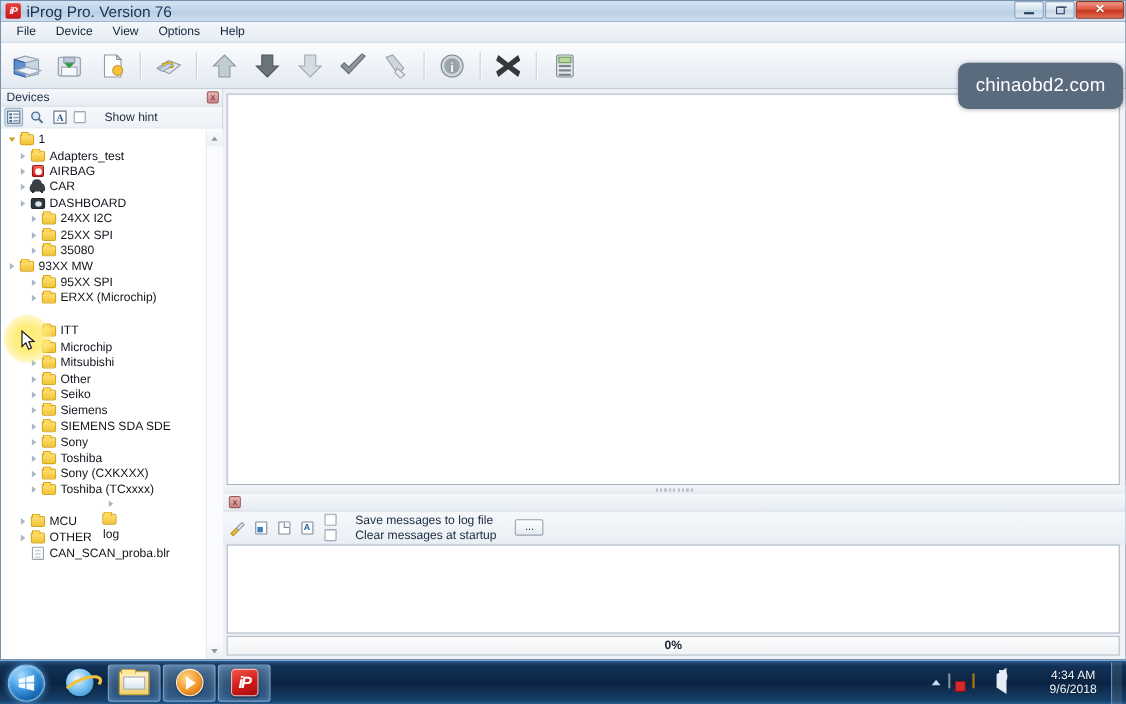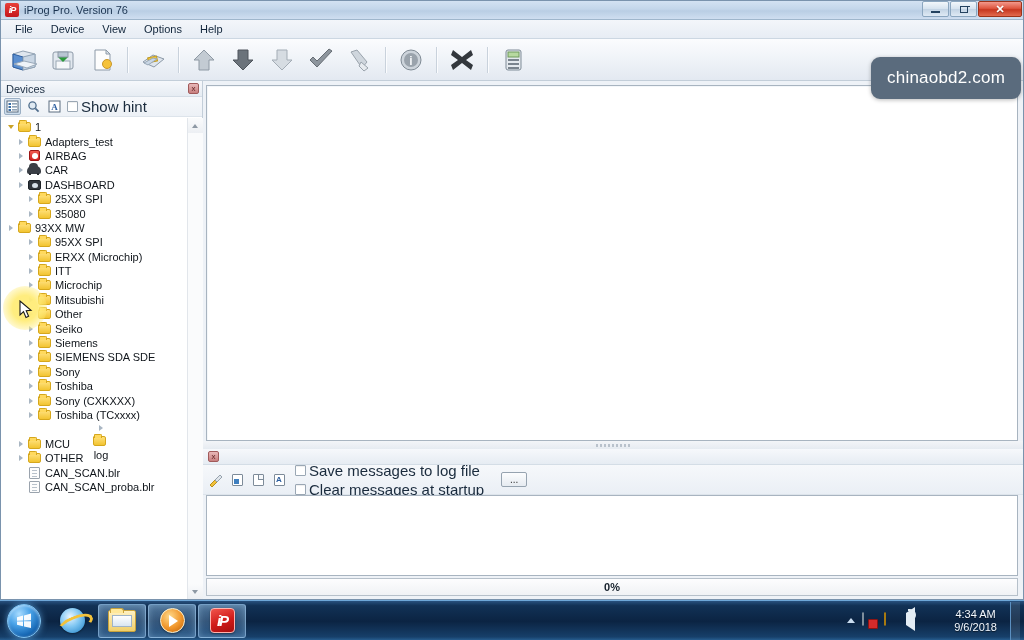--- a/index.html
+++ b/index.html
@@ -27,21 +27,21 @@
     padding-left: 4px;
   }
   .app-icon {
     width: 14px; height: 14px; border-radius: 2px;
     background: linear-gradient(180deg,#e8403a,#c4161c);
     color: #fff; font-size: 9px; font-weight: bold;
     display: flex; align-items: center; justify-content: center;
     font-style: italic; letter-spacing: -1px; margin-right: 5px;
     flex: 0 0 14px;
   }
-  #window-title { font-size: 11px; color: #1a3350; white-space: nowrap; }
+  #window-title { font-size: 14px; color: #1a3350; white-space: nowrap; }
   #window-controls { position: absolute; right: 1px; top: 0px; display: flex; gap: 1px; }
   .win-btn {
     width: 27px; height: 16px; border: 1px solid #8ba6bf;
     background: linear-gradient(180deg,#f2f7fb 0%,#d6e3ef 48%,#c2d3e4 52%,#dfeaf4 100%);
     border-radius: 2px; display: flex; align-items: center; justify-content: center;
     color: #24425f; font-size: 9px; line-height: 1;
   }
   .win-btn.close {
     width: 44px;
     background: linear-gradient(180deg,#f2998c 0%,#de5740 45%,#c63720 55%,#e26a4f 100%);
@@ -113,21 +113,21 @@
     height: 20px; flex: 0 0 20px; display: flex; align-items: center;
     padding-left: 3px; gap: 4px;
     background: linear-gradient(180deg,#f6f8fb,#edf1f6);
     border-bottom: 1px solid #dde4eb;
   }
   .dv-btn {
     width: 17px; height: 17px; display:flex; align-items:center; justify-content:center;
     border-radius: 2px; border: 1px solid transparent;
   }
   .dv-btn.pressed { border-color:#9aafc4; background:linear-gradient(180deg,#dde8f3,#cbdcec); }
-  .cb-row { display: flex; align-items: center; gap: 3px; font-size: 15px; color:#1a2b3d; }
+  .cb-row { display: flex; align-items: center; gap: 17px; font-size: 11px; color:#1a2b3d; }
   .chk {
     width: 11px; height: 11px; border: 1px solid #9aa7b4; background:#fff;
     display:inline-block; border-radius:1px; box-shadow: inset 0 1px 1px rgba(0,0,0,.07);
   }
 
   
   #tree-wrap { flex: 1 1 auto; display:flex; min-height:0; background:#fff; border-top:1px solid #fff; }
   #tree {
     flex: 1 1 auto; overflow: hidden; background:#fff; padding-top: 2px;
     position: relative;
@@ -565,20 +565,29 @@
               </span>
               <span>DASHBOARD</span>
             </div>
             <div class="tree-node" style="padding-left: 24px;">
               <span class="expander">
                 <span class="exp-tri"></span>
               </span>
               <span class="node-icon">
                 <span class="folder"></span>
               </span>
+              <span>24XX I2C</span>
+            </div>
+            <div class="tree-node" style="padding-left: 24px;">
+              <span class="expander">
+                <span class="exp-tri"></span>
+              </span>
+              <span class="node-icon">
+                <span class="folder"></span>
+              </span>
               <span>25XX SPI</span>
             </div>
             <div class="tree-node" style="padding-left: 24px;">
               <span class="expander">
                 <span class="exp-tri"></span>
               </span>
               <span class="node-icon">
                 <span class="folder"></span>
               </span>
               <span>35080</span>
@@ -603,21 +612,21 @@
             </div>
             <div class="tree-node" style="padding-left: 24px;">
               <span class="expander">
                 <span class="exp-tri"></span>
               </span>
               <span class="node-icon">
                 <span class="folder"></span>
               </span>
               <span>ERXX (Microchip)</span>
             </div>
-            <div class="tree-node" style="padding-left: 24px;">
+            <div class="tree-node" style="padding-left: 24px; margin-top: 16px;">
               <span class="expander">
                 <span class="exp-tri"></span>
               </span>
               <span class="node-icon">
                 <span class="folder"></span>
               </span>
               <span>ITT</span>
             </div>
             <div class="tree-node" style="padding-left: 24px;">
               <span class="expander">
@@ -728,27 +737,20 @@
               <span>MCU</span>
             </div>
             <div class="tree-node" style="padding-left: 14px;">
               <span class="expander">
                 <span class="exp-tri"></span>
               </span>
               <span class="node-icon">
                 <span class="folder"></span>
               </span>
               <span>OTHER</span>
-            </div>
-            <div class="tree-node" style="padding-left: 14px;">
-              <span class="exp-none"></span>
-              <span class="node-icon">
-                <span class="icon-file"></span>
-              </span>
-              <span>CAN_SCAN.blr</span>
             </div>
             <div class="tree-node" style="padding-left: 14px;">
               <span class="exp-none"></span>
               <span class="node-icon">
                 <span class="icon-file"></span>
               </span>
               <span>CAN_SCAN_proba.blr</span>
             </div>
 
         <div id="cursor-halo" style="left:2px; top:168px;"></div>

